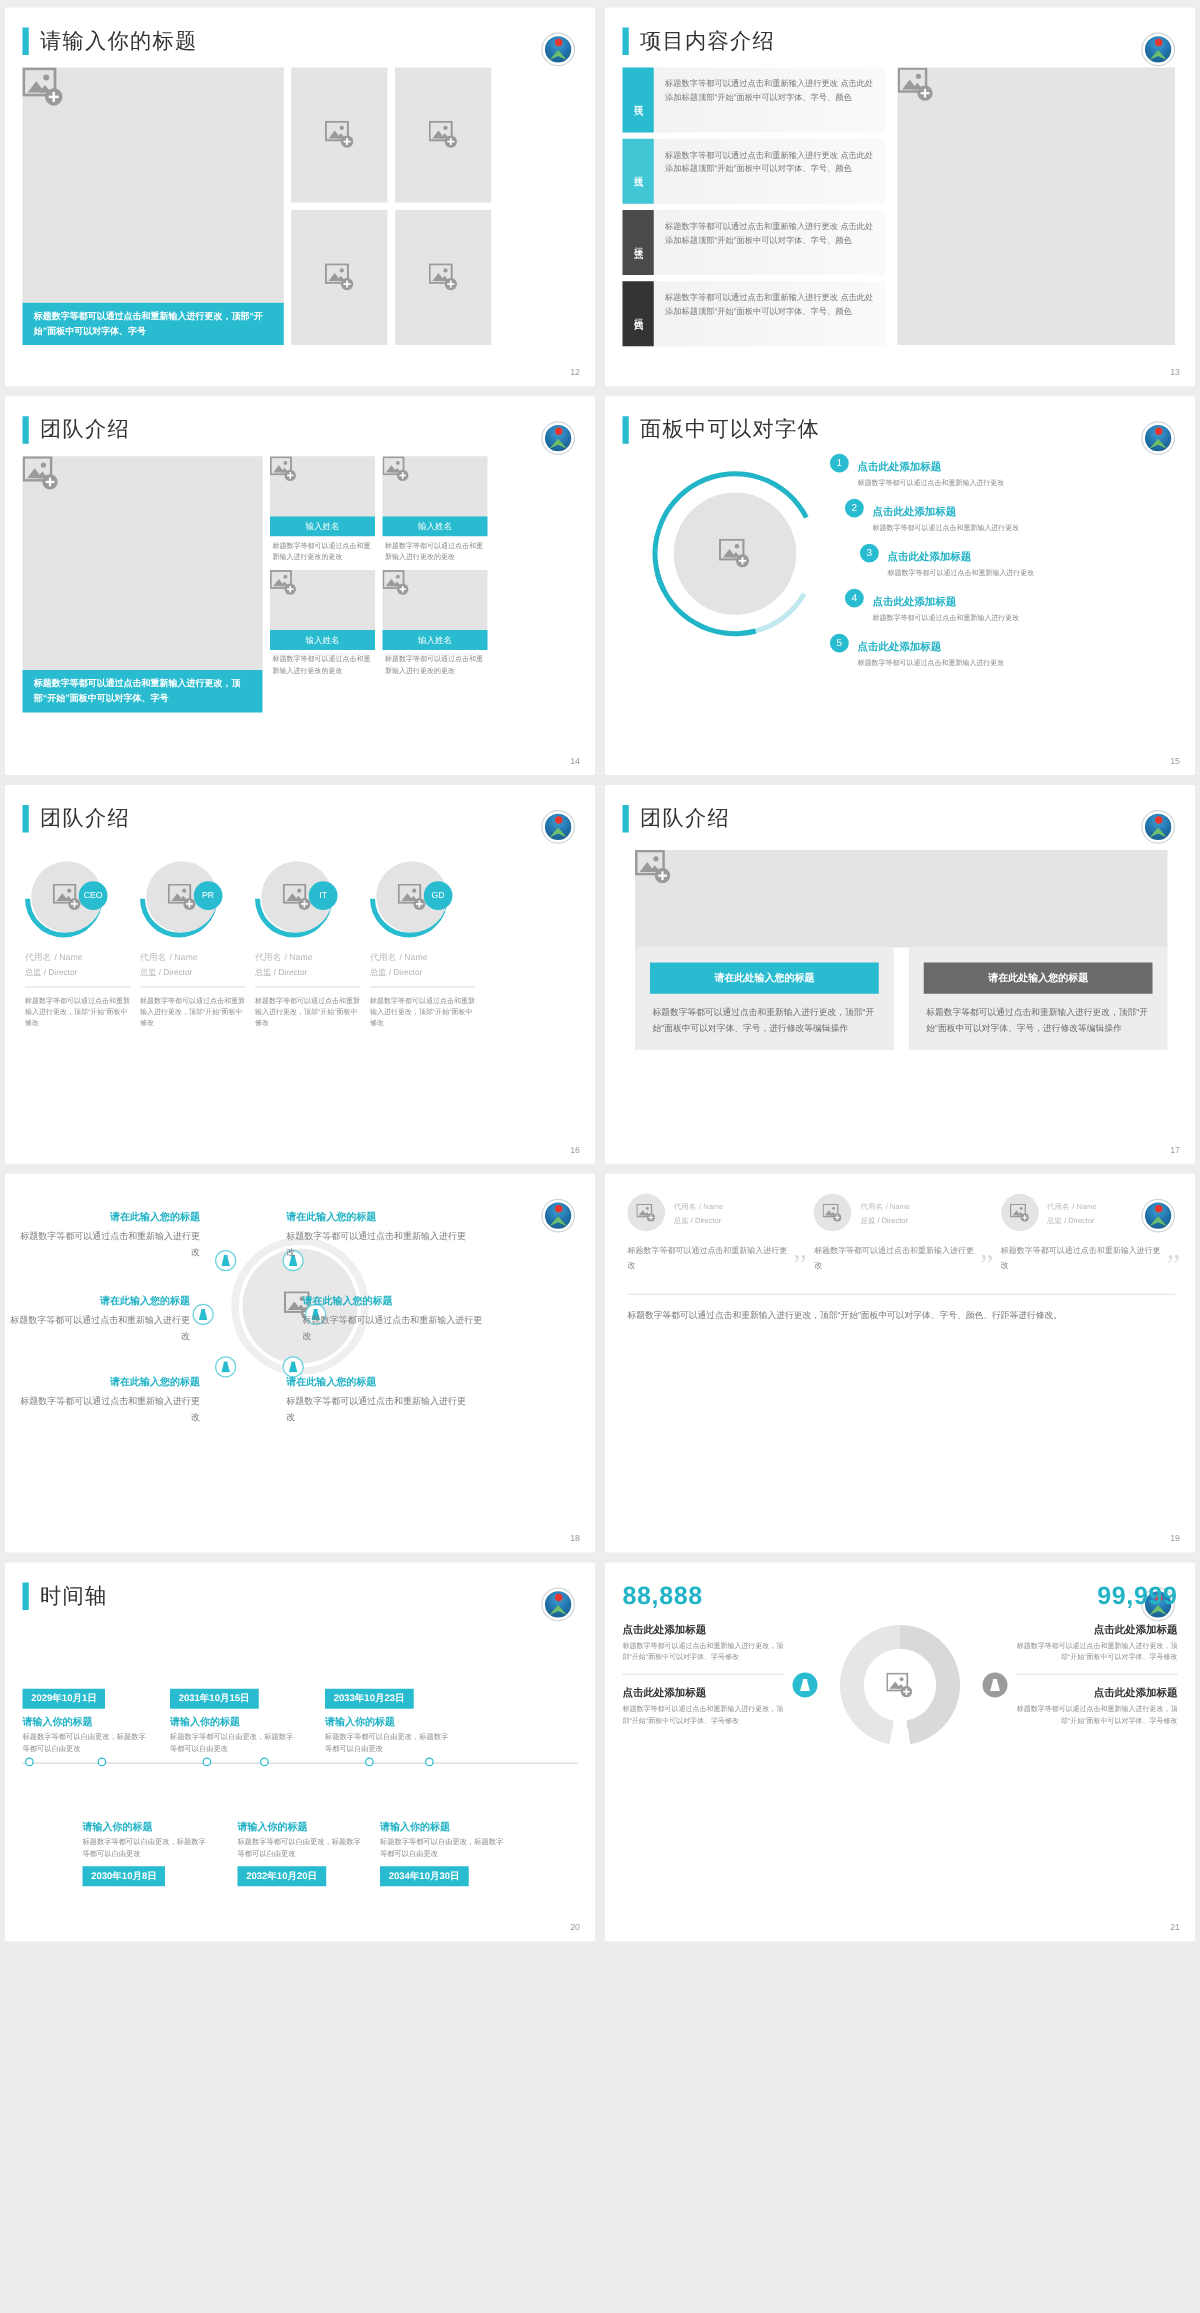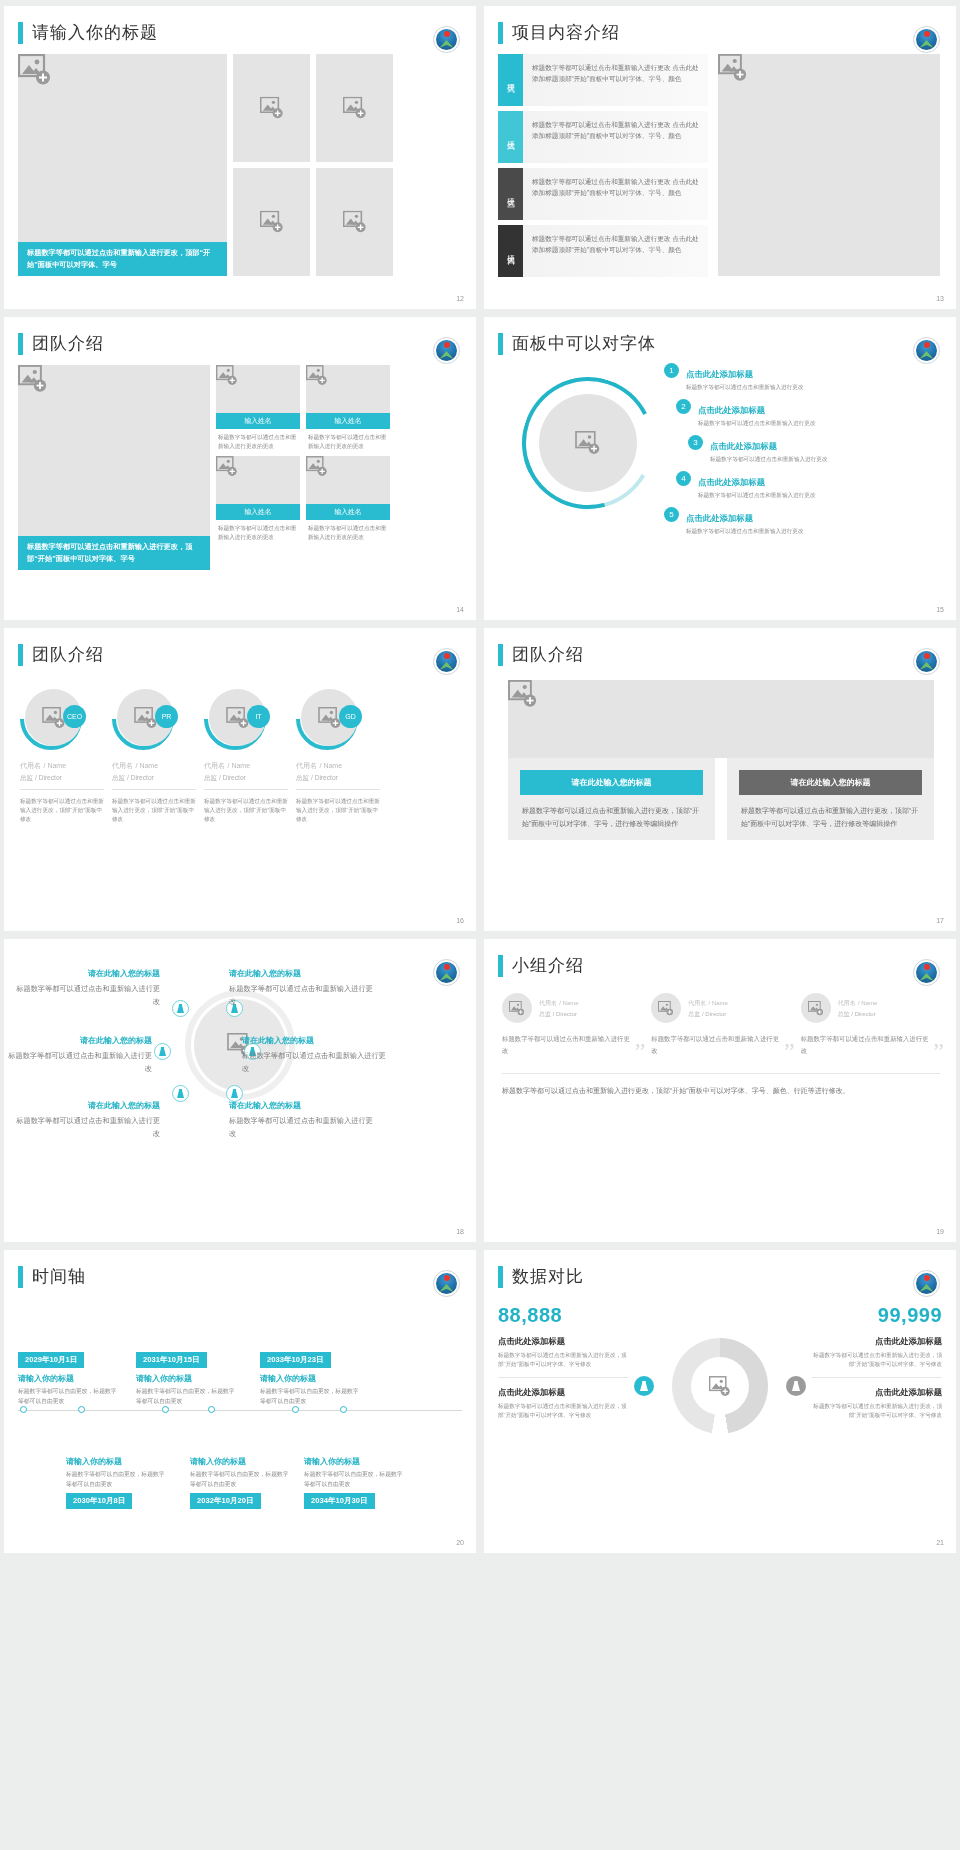--- a/index.html
+++ b/index.html
@@ -561,24 +561,20 @@
       </div>
       <div class="blk R" style="left:225px;top:160px;">
         <div class="t">请在此输入您的标题</div>
         <div class="d">标题数字等都可以通过点击和重新输入进行更改</div>
       </div>
     </div>
     <div class="pg">18</div>
   </div>
 
   <div class="slide s19">
-    <div class="hd">
-      <span class="bar"></span>
-      <h2>小组介绍</h2>
-    </div>
     <div class="logo">
         <span class="inner"></span>
       </div>
     <div class="body">
       <div class="cards">
         <div class="card">
           <div class="top">
             <span class="ava">
                 <svg class="pic" width="16" height="15">
                   <use href="#imgph"></use>
@@ -674,24 +670,20 @@
       <div class="tcard" style="left:300px;top:128px;">
         <div class="tt" style="margin-top:0">请输入你的标题</div>
         <div class="td">标题数字等都可以自由更改，标题数字等都可以自由更改</div>
         <span class="date" style="margin-top:4px">2034年10月30日</span>
       </div>
     </div>
     <div class="pg">20</div>
   </div>
 
   <div class="slide s21">
-    <div class="hd">
-      <span class="bar"></span>
-      <h2>数据对比</h2>
-    </div>
     <div class="logo">
         <span class="inner"></span>
       </div>
     <div class="body">
       <div class="side l">
         <div class="big">88,888</div>
         <div class="h">点击此处添加标题</div>
         <div class="p">标题数字等都可以通过点击和重新输入进行更改，顶部“开始”面板中可以对字体、字号修改</div>
         <div class="h">点击此处添加标题</div>
         <div class="p last">标题数字等都可以通过点击和重新输入进行更改，顶部“开始”面板中可以对字体、字号修改</div>

